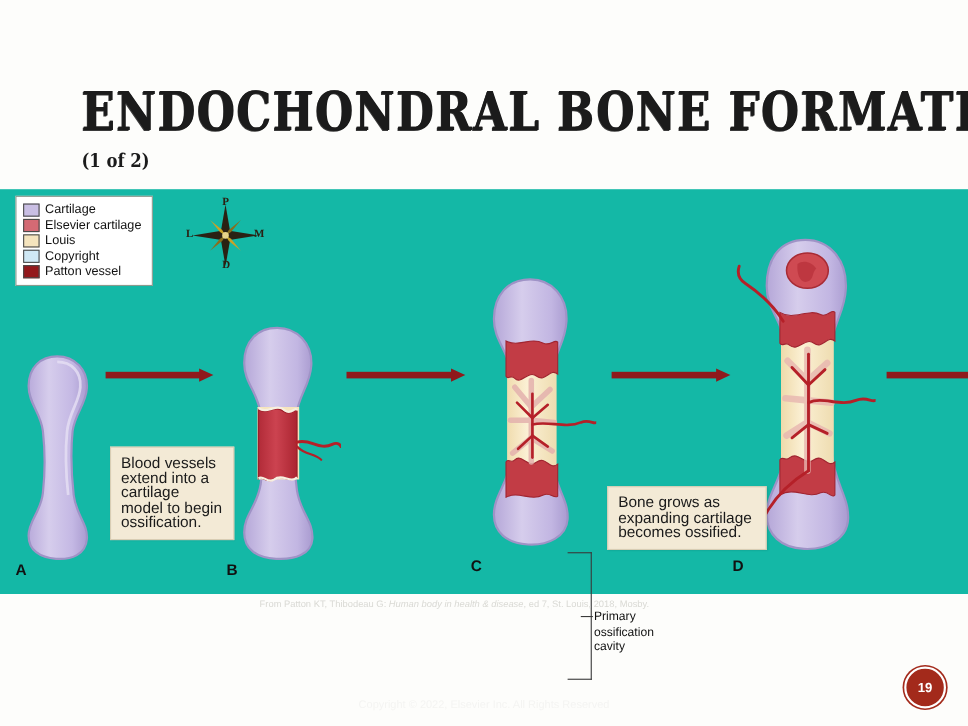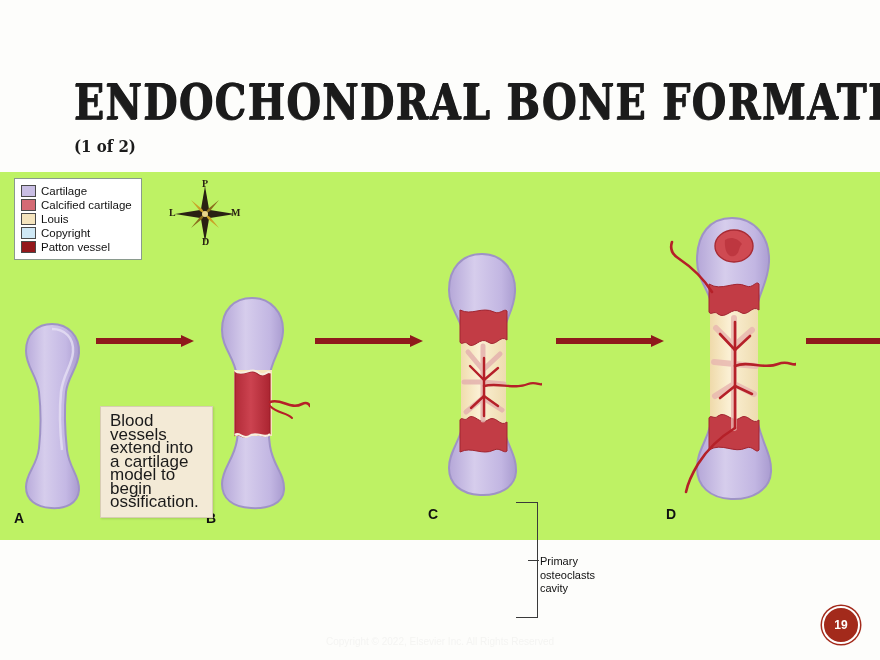--- a/index.html
+++ b/index.html
@@ -48,21 +48,21 @@
     transform-origin: left top;
   }
 
   
   #figure-panel {
     position: absolute;
     left: 0;
     top: 172px;
     width: 880px;
     height: 368px;
-    background: #bef264;
+    background: #14b8a6;
   }
 
   
   #legend {
     position: absolute;
     left: 14px;
     top: 6px;
     background: #ffffff;
     border: 1px solid #8a9a8e;
     padding: 5px 9px 5px 6px;
@@ -132,21 +132,21 @@
     border-bottom: 6px solid transparent;
     border-left: 13px solid #8f1a1c;
   }
 
   
   .callout {
     position: absolute;
     background: #f3ead6;
     border: 1px solid #d8cdb4;
     padding: 7px 8px 8px 9px;
-    font-size: 17px;
+    font-size: 14px;
     line-height: 13.5px;
     color: #1a1a1a;
     box-shadow: 1px 1px 2px rgba(0,0,0,0.13);
   }
 
   
   #primary-label {
     position: absolute;
     left: 540px;
     top: 383px;
@@ -222,21 +222,21 @@
 
   <div id="figure-panel">
 
     <div id="legend">
       <div class="legend-row">
         <span class="legend-swatch" style="background:#c9bee4"></span>
         <span class="legend-label">Cartilage</span>
       </div>
       <div class="legend-row">
         <span class="legend-swatch" style="background:#d46a74"></span>
-        <span class="legend-label">Calcified cartilage</span>
+        <span class="legend-label">Elsevier cartilage</span>
       </div>
       <div class="legend-row">
         <span class="legend-swatch" style="background:#f5e4bd"></span>
         <span class="legend-label">Louis</span>
       </div>
       <div class="legend-row">
         <span class="legend-swatch" style="background:#cfe8f5"></span>
         <span class="legend-label">Copyright</span>
       </div>
       <div class="legend-row">
@@ -366,21 +366,21 @@
           <path d="M60,136 C74,132 90,140 104,134 C112,131 116,136 118,134"></path>
         </g>
       </svg>
       <span class="stage-label" style="left:4px; top:256px;">C</span>
     </div>
 
     <div id="primary-bracket"></div>
     <div id="primary-tick"></div>
     <div id="primary-label">
       <div>Primary</div>
-      <div>osteoclasts</div>
+      <div>ossification</div>
       <div>cavity</div>
     </div>
 
     <div class="arrow" style="left:556px; top:163px; width:108px;">
       <span class="arrow-shaft" style="width:96px;"></span>
       <span class="arrow-head" style="left:95px;"></span>
     </div>
 
     <div class="bone-fig" style="left:668px; top:42px;">
       <svg width="128" height="300" viewBox="0 0 128 300">
@@ -429,20 +429,24 @@
         </g>
       </svg>
       <span class="stage-label" style="left:-2px; top:292px;">D</span>
     </div>
 
     <div class="arrow" style="left:806px; top:163px; width:80px;">
       <span class="arrow-shaft" style="width:80px;"></span>
     </div>
 
     <div class="callout" style="left:100px; top:234px; width:94px;">Blood vessels extend into a cartilage model to begin ossification.</div>
+    <div class="callout" style="left:552px; top:270px; width:126px;">Bone grows as expanding cartilage becomes ossified.</div>
 
   </div>
 
+  <div id="citation">
+    <span>From Patton KT, Thibodeau G: </span><em>Human body in health &amp; disease</em><span>, ed 7, St. Louis, 2018, Mosby.</span>
+  </div>
 
   <div id="copyright">Copyright © 2022, Elsevier Inc. All Rights Reserved</div>
   <div id="page-badge">19</div>
 
 </div>
 
 </body></html>

